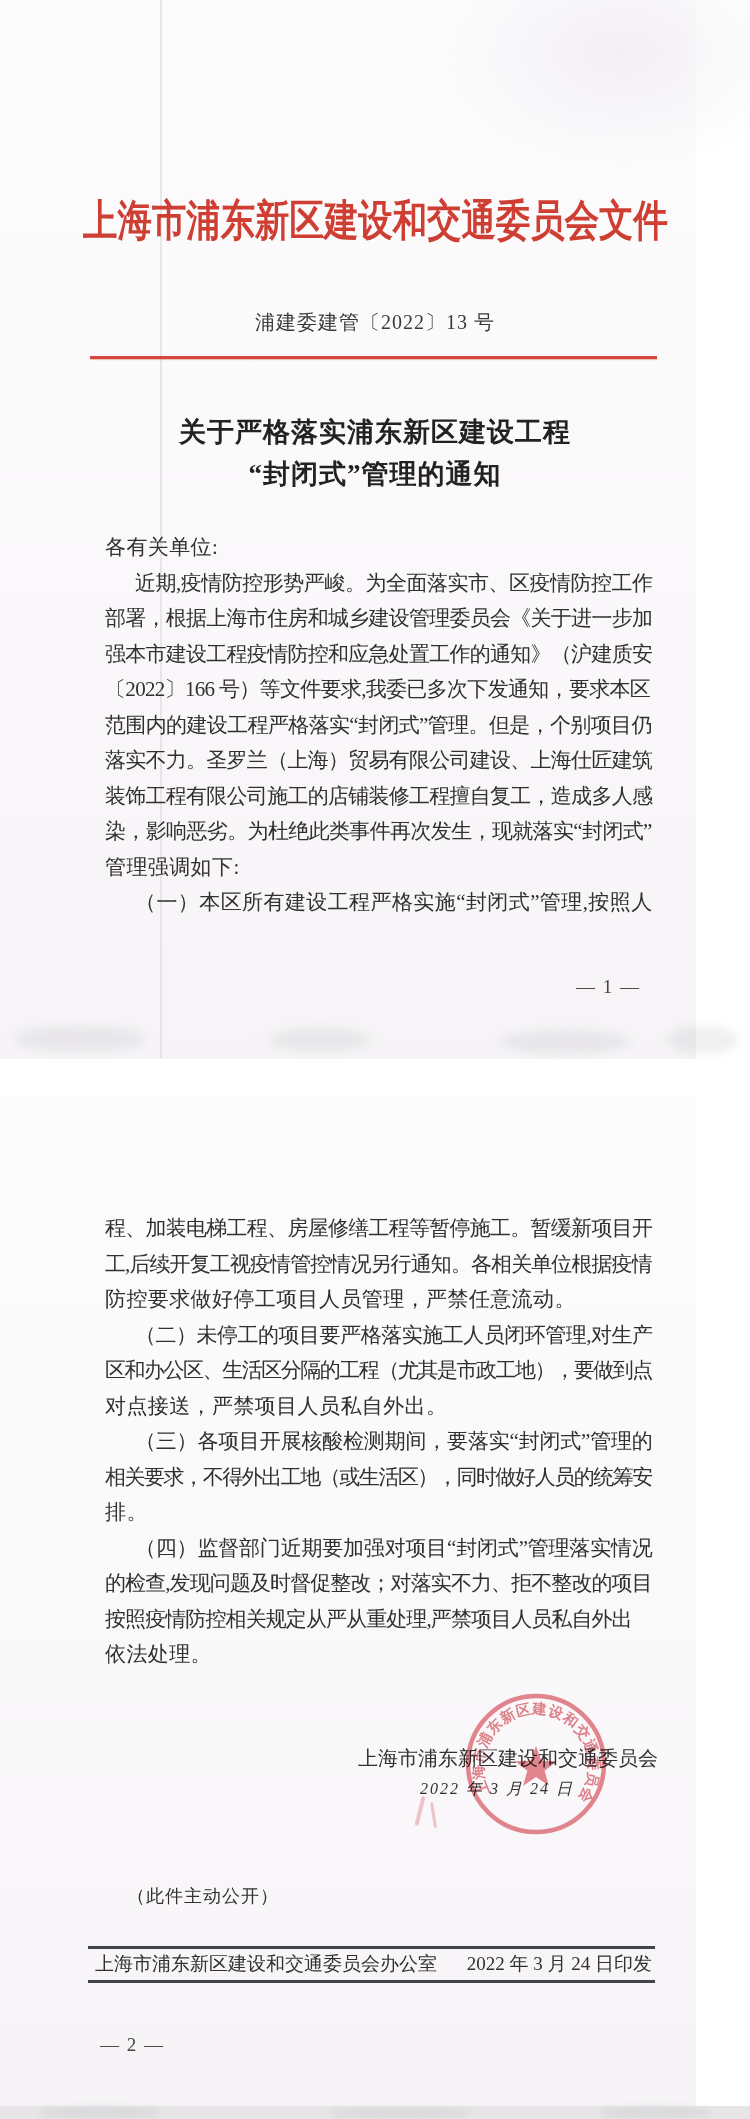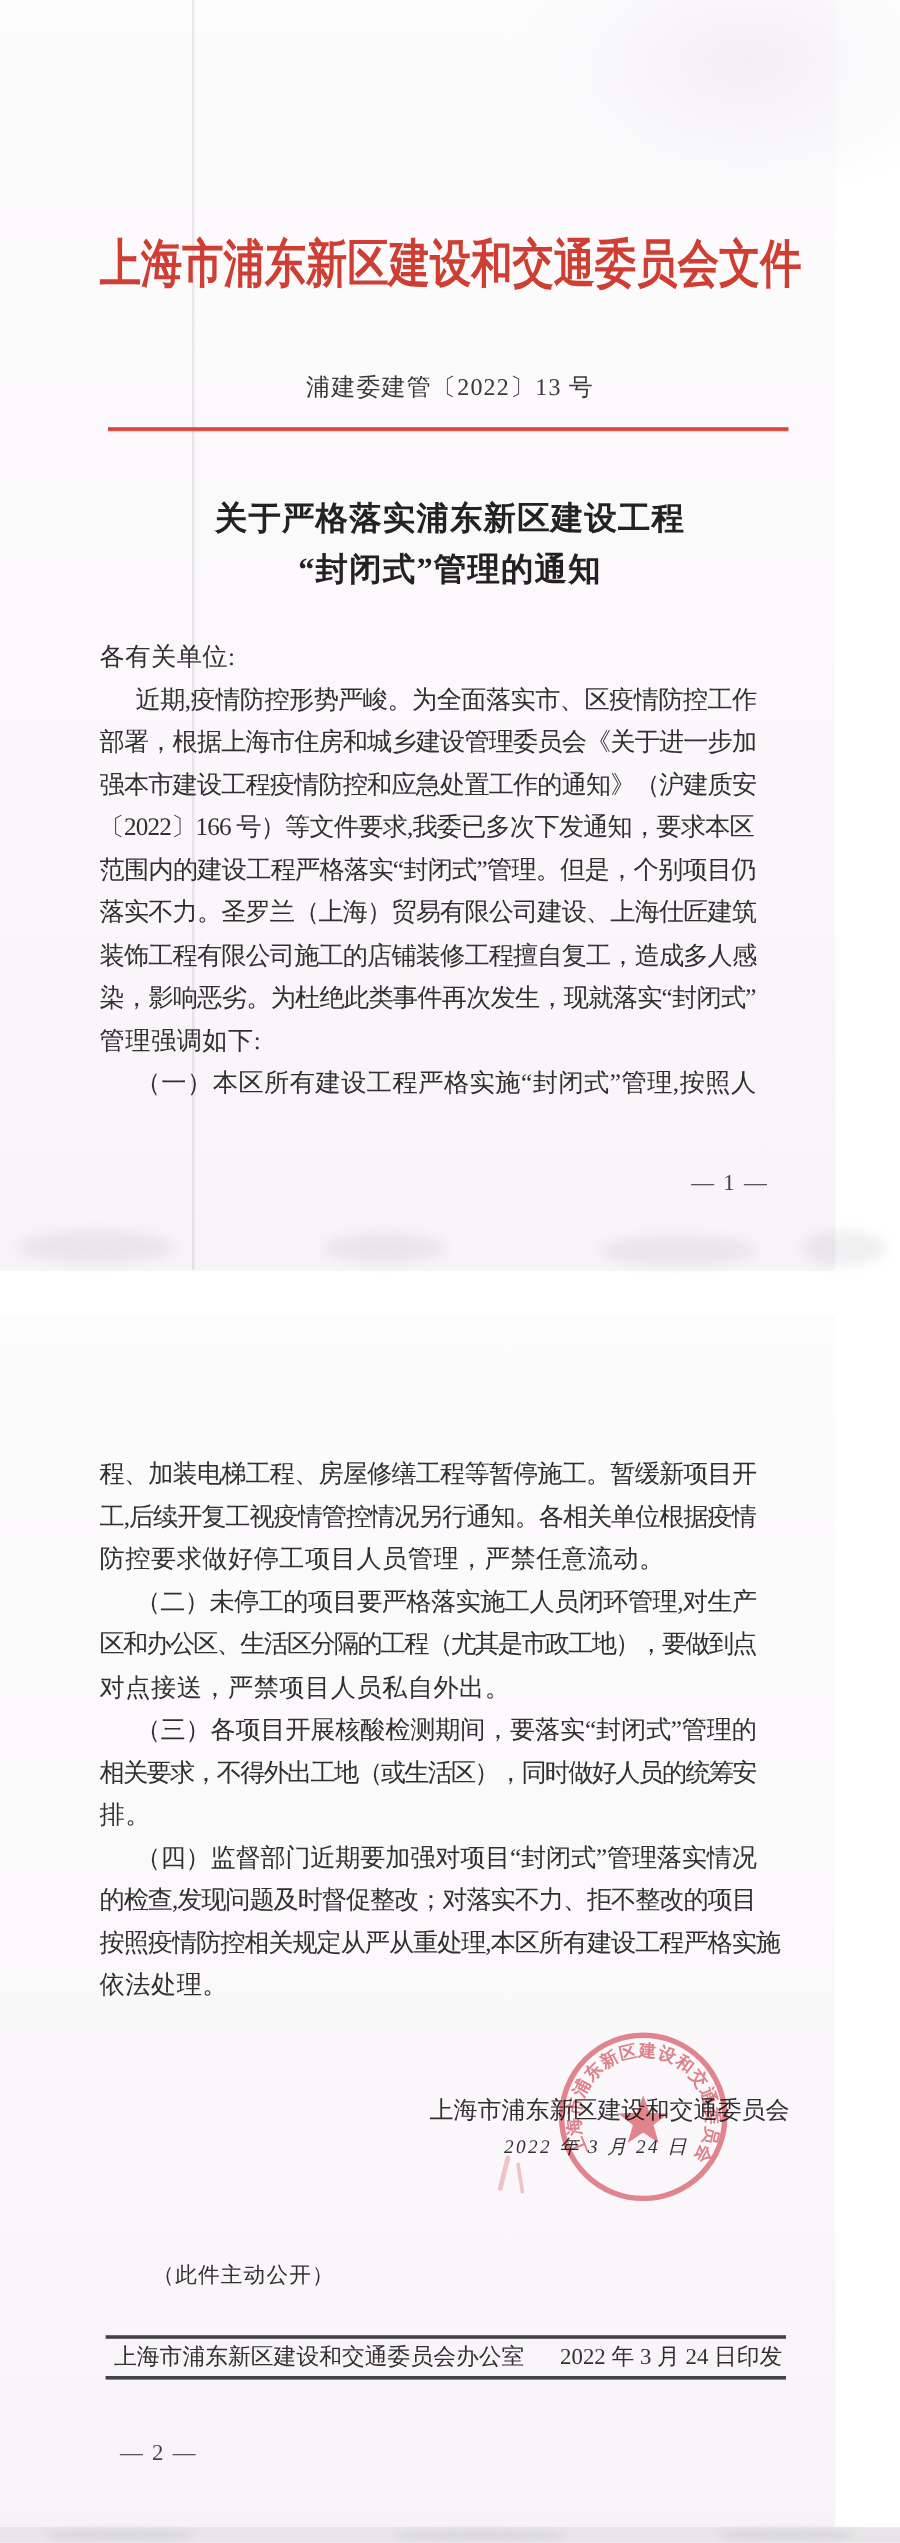--- a/index.html
+++ b/index.html
@@ -15,21 +15,21 @@
   .fold-line{left:160px;top:0;width:2px;height:1058px;background:rgba(203,198,206,0.38);}
   .corner-wash{left:430px;top:0;width:320px;height:170px;
     background:radial-gradient(ellipse at 60% 30%,rgba(224,218,228,0.35),transparent 70%);}
   .org-title{top:196px;left:0;width:750px;text-align:center;font-size:43px;font-weight:bold;
     color:#cf3e33;white-space:nowrap;line-height:50px;}
   .org-title span{display:inline-block;transform:scaleX(0.80);transform-origin:50% 50%;}
   .doc-number{top:309px;left:0;width:750px;text-align:center;font-size:20px;color:#3a3839;letter-spacing:1px;}
   .red-rule{left:90px;top:356px;width:567px;height:3px;background:#d5473d;box-shadow:0 1px 1px rgba(213,70,61,0.35);}
   .doc-title{top:411px;left:0;width:750px;text-align:center;font-size:27px;font-weight:bold;
     line-height:42px;color:#232122;letter-spacing:1px;}
-  .body-block{left:83px;width:558px;font-size:21px;color:#312f30;}
+  .body-block{left:105px;width:558px;font-size:21px;color:#312f30;}
   #body1{top:530px;}
   #body2{top:1211px;font-family:Liberation Serif, serif;}
   .bline{height:35.5px;line-height:35.5px;white-space:nowrap;letter-spacing:0.4px;}
   .bline.ind{padding-left:30px;}
   .pagenum{font-size:19px;letter-spacing:1.5px;color:#454344;}
   #pn1{left:576px;top:976px;}
   #pn2{left:100px;top:2034px;}
   .sm{position:absolute;background:rgba(188,184,191,0.22);filter:blur(5px);border-radius:50%;}
   .signature{left:0;top:1745px;width:658px;text-align:right;font-size:20px;color:#312f30;}
   .sign-date{left:420px;top:1779px;font-size:16px;color:#312f30;letter-spacing:2px;font-style:italic;}
@@ -95,21 +95,21 @@
     <div class="bline"><span style="letter-spacing: -0.90904px;">工,后续开复工视疫情管控情况另行通知。各相关单位根据疫情</span></div>
     <div class="bline"><span>防控要求做好停工项目人员管理，严禁任意流动。</span></div>
     <div class="bline ind"><span style="letter-spacing: -0.486779px;">（二）未停工的项目要严格落实施工人员闭环管理,对生产</span></div>
     <div class="bline"><span style="letter-spacing: -1.47154px;">区和办公区、生活区分隔的工程（尤其是市政工地），要做到点</span></div>
     <div class="bline"><span>对点接送，严禁项目人员私自外出。</span></div>
     <div class="bline ind"><span style="letter-spacing: -0.194111px;">（三）各项目开展核酸检测期间，要落实“封闭式”管理的</span></div>
     <div class="bline"><span style="letter-spacing: -1.47154px;">相关要求，不得外出工地（或生活区），同时做好人员的统筹安</span></div>
     <div class="bline"><span>排。</span></div>
     <div class="bline ind"><span style="letter-spacing: -0.194111px;">（四）监督部门近期要加强对项目“封闭式”管理落实情况</span></div>
     <div class="bline"><span style="letter-spacing: -0.90904px;">的检查,发现问题及时督促整改；对落实不力、拒不整改的项目</span></div>
-    <div class="bline"><span style="letter-spacing: -0.90904px;">按照疫情防控相关规定从严从重处理,本区所有建设工程严格实施</span></div>
+    <div class="bline"><span style="letter-spacing: -0.90904px;">按照疫情防控相关规定从严从重处理,严禁项目人员私自外出</span></div>
     <div class="bline"><span>依法处理。</span></div>
   </div>
 
 <div class="a signature">上海市浦东新区建设和交通委员会</div>
 <div class="a sign-date">2022 年 3 月 24 日</div>
 
 <svg class="a seal" viewBox="0 0 150 150">
   <circle cx="75" cy="75" r="68" fill="none" stroke="#e2747c" stroke-width="4.5"></circle>
   <path d="M75,57 L80.3,71.7 L95.9,72.2 L83.6,81.8 L87.9,96.8 L75,88 L62.1,96.8 L66.4,81.8 L54.1,72.2 L69.7,71.7 Z" fill="#e2747c"></path>
   <defs>

